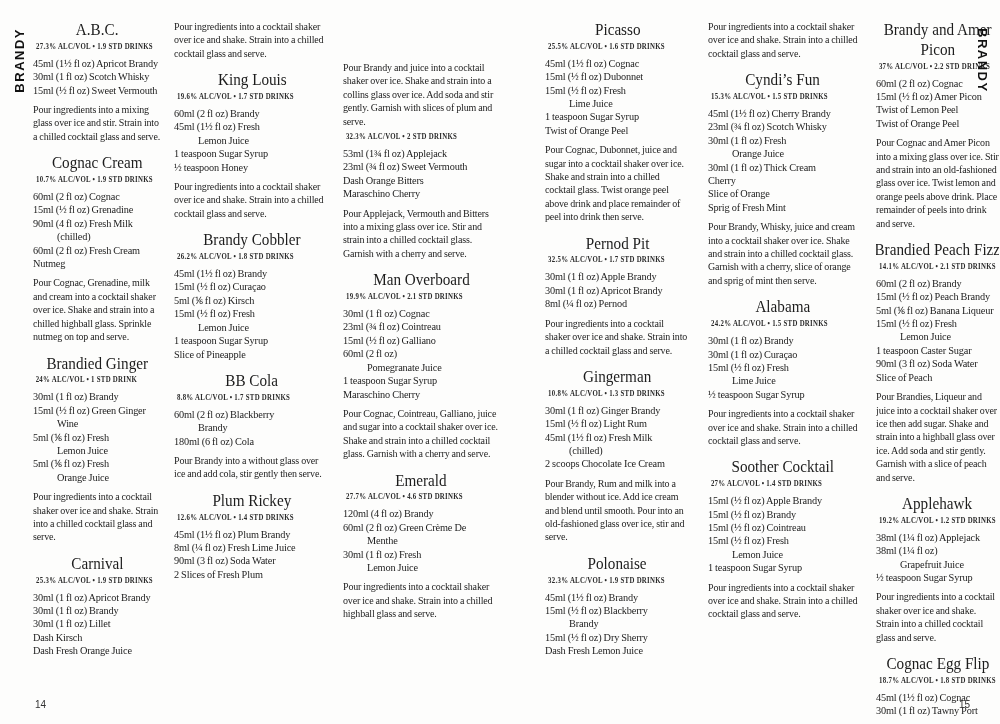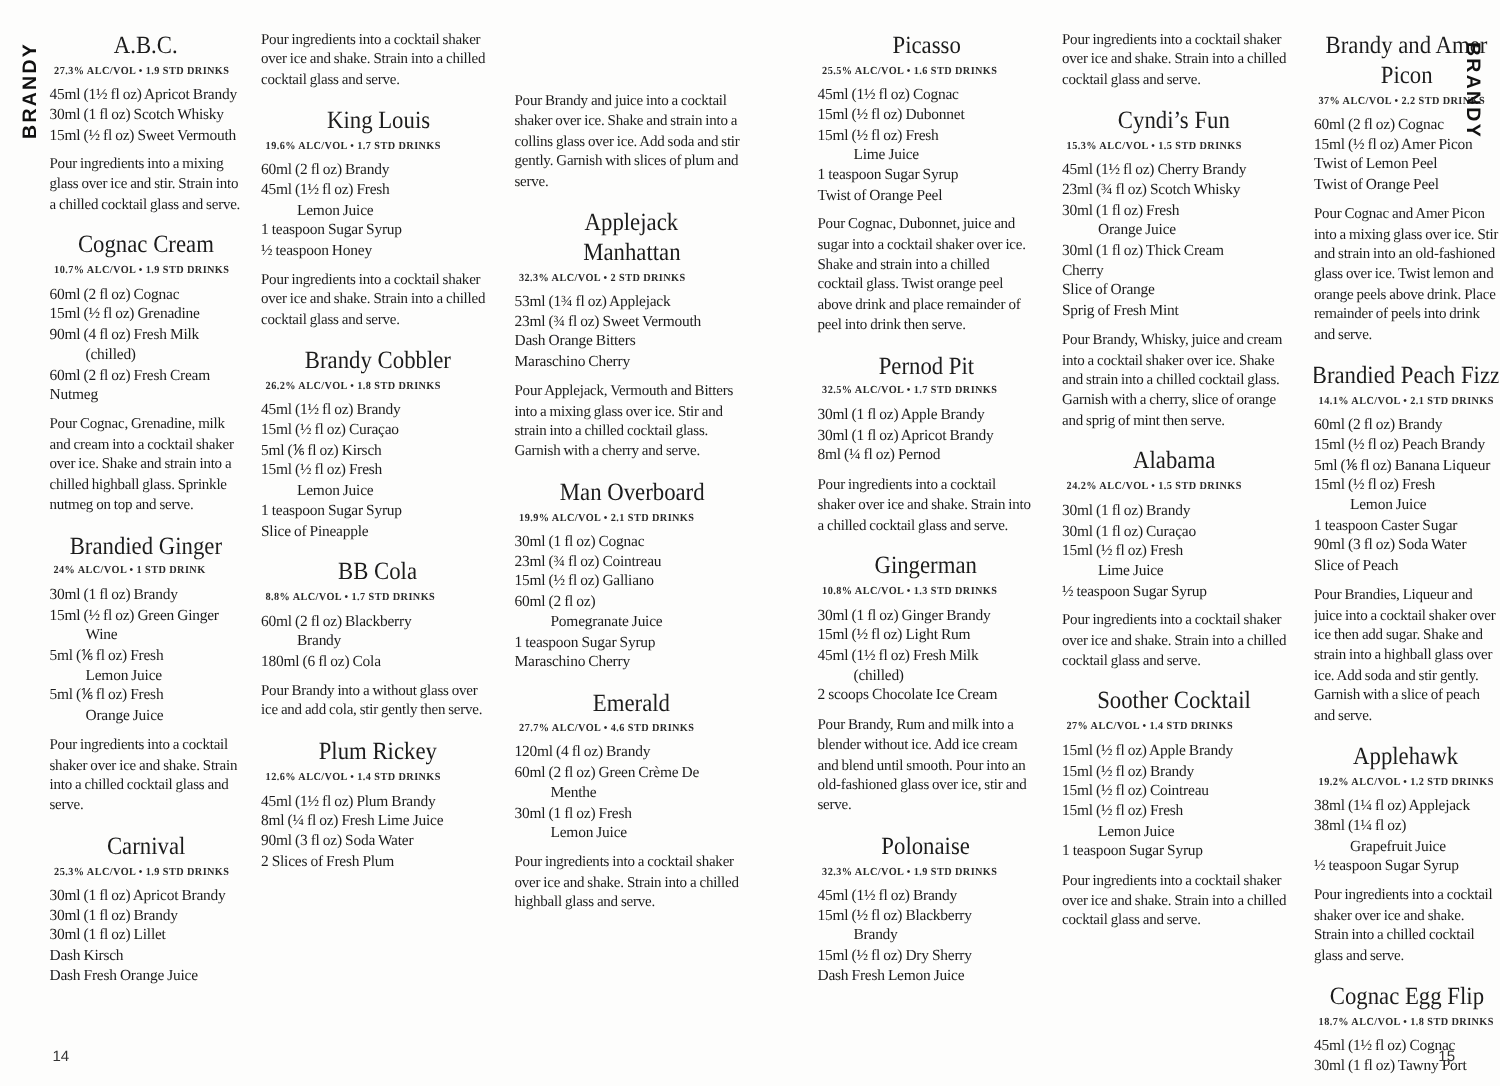--- a/index.html
+++ b/index.html
@@ -177,24 +177,20 @@
         </div>
         <div class="ingredients">
           <div class="ing-line">45ml (1½ fl oz) Plum Brandy</div>
           <div class="ing-line">8ml (¼ fl oz) Fresh Lime Juice</div>
           <div class="ing-line">90ml (3 fl oz) Soda Water</div>
           <div class="ing-line">2 Slices of Fresh Plum</div>
         </div>
       </div>
       <div class="column">
         <div class="para">Pour Brandy and juice into a cocktail shaker over ice. Shake and strain into a collins glass over ice. Add soda and stir gently. Garnish with slices of plum and serve.</div>
-        <div class="recipe-title">
-          <div class="title-line">Applejack</div>
-          <div class="title-line">Manhattan</div>
-        </div>
         <div class="stats">
           <span class="stats-text">32.3% ALC/VOL • 2 STD DRINKS</span>
         </div>
         <div class="ingredients">
           <div class="ing-line">53ml (1¾ fl oz) Applejack</div>
           <div class="ing-line">23ml (¾ fl oz) Sweet Vermouth</div>
           <div class="ing-line">Dash Orange Bitters</div>
           <div class="ing-line">Maraschino Cherry</div>
         </div>
         <div class="para">Pour Applejack, Vermouth and Bitters into a mixing glass over ice. Stir and strain into a chilled cocktail glass. Garnish with a cherry and serve.</div>
@@ -206,20 +202,21 @@
         </div>
         <div class="ingredients">
           <div class="ing-line">30ml (1 fl oz) Cognac</div>
           <div class="ing-line">23ml (¾ fl oz) Cointreau</div>
           <div class="ing-line">15ml (½ fl oz) Galliano</div>
           <div class="ing-line">60ml (2 fl oz)</div>
           <div class="ing-line cont">Pomegranate Juice</div>
           <div class="ing-line">1 teaspoon Sugar Syrup</div>
           <div class="ing-line">Maraschino Cherry</div>
         </div>
+        <div class="para">Pour Cognac, Cointreau, Galliano, juice and sugar into a cocktail shaker over ice. Shake and strain into a chilled cocktail glass. Garnish with a cherry and serve.</div>
         <div class="recipe-title">
           <div class="title-line">Emerald</div>
         </div>
         <div class="stats">
           <span class="stats-text">27.7% ALC/VOL • 4.6 STD DRINKS</span>
         </div>
         <div class="ingredients">
           <div class="ing-line">120ml (4 fl oz) Brandy</div>
           <div class="ing-line">60ml (2 fl oz) Green Crème De</div>
           <div class="ing-line cont">Menthe</div>

